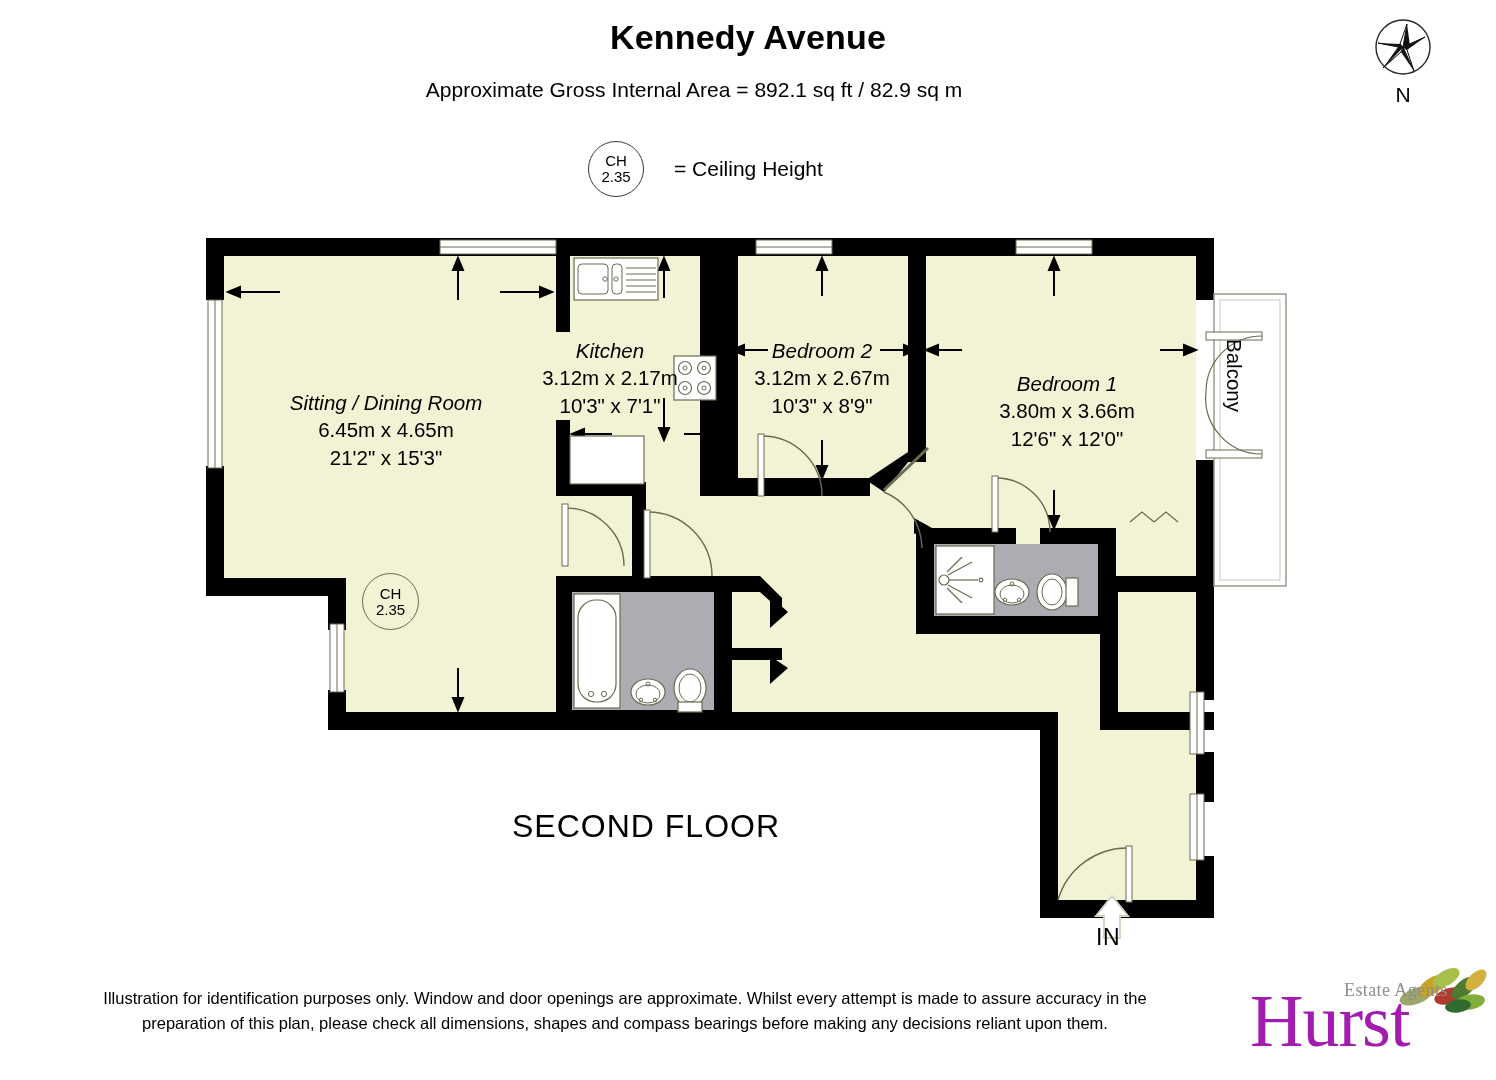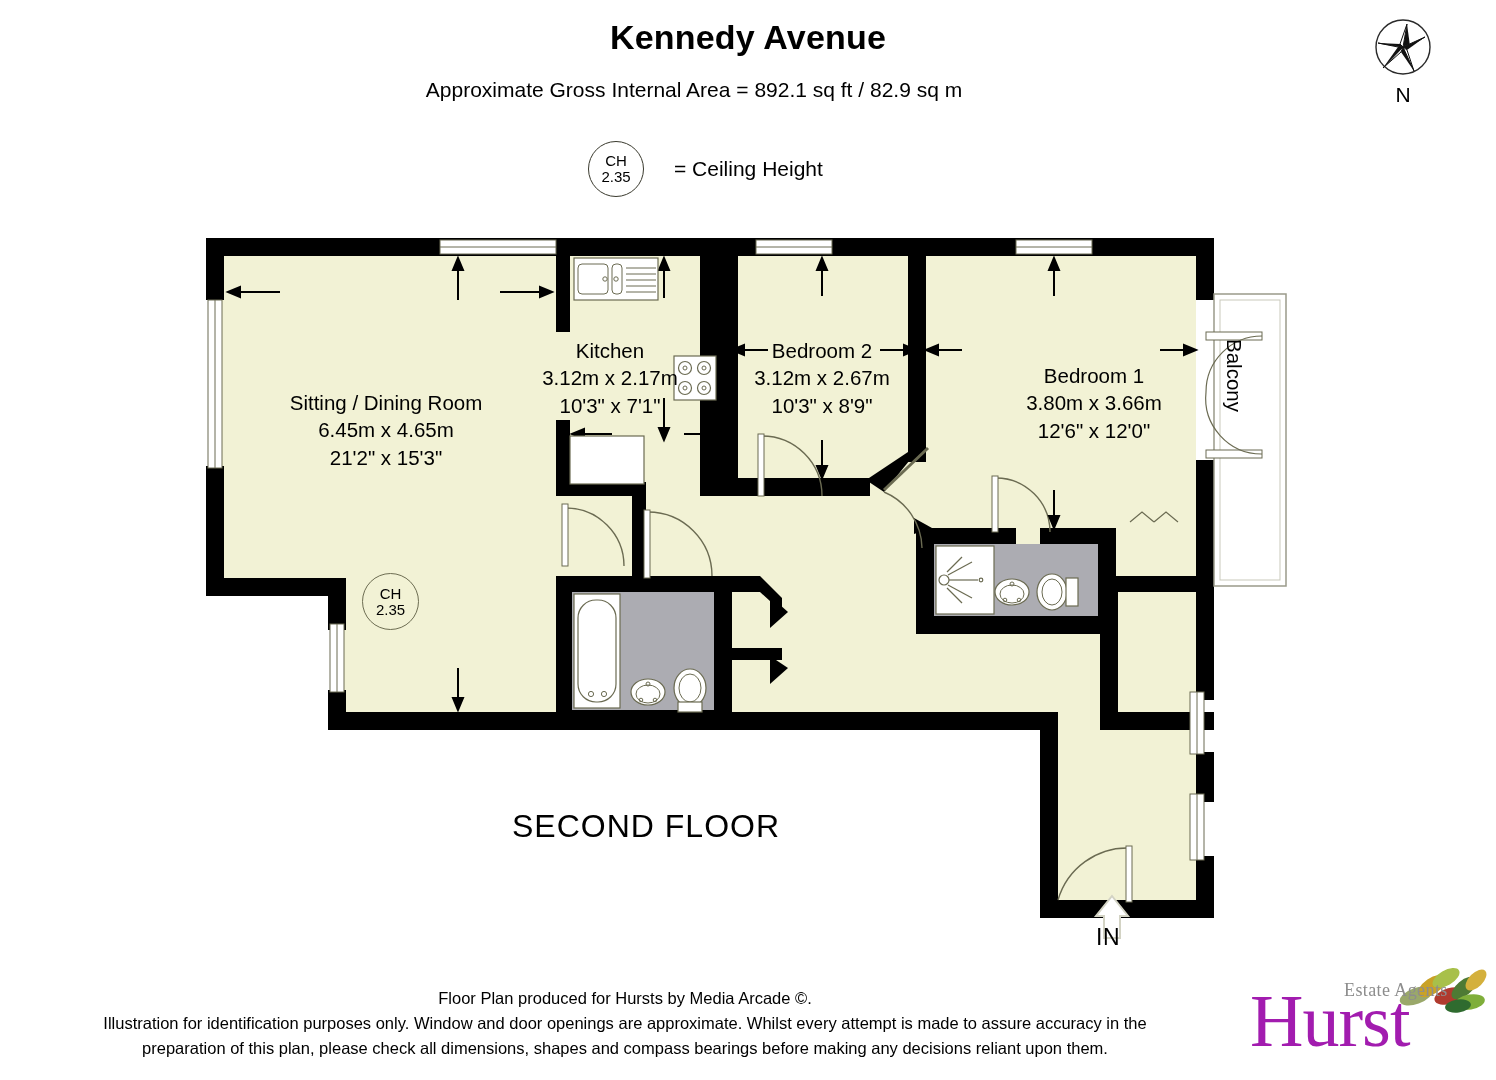--- a/index.html
+++ b/index.html
@@ -106,28 +106,28 @@
   }
 
   
   .room {
     position: absolute;
     text-align: center;
     font-size: 20.5px;
     line-height: 1.33;
     white-space: nowrap;
   }
-  .room .rm-name { display: block; }
+  .room .rm-name { display: block; font-style: italic; }
   .room .rm-m    { display: block; }
   .room .rm-ft   { display: block; }
 
   .room-sitting  { left: 386px; top: 389px; transform: translateX(-50%); }
   .room-kitchen  { left: 610px; top: 337px; transform: translateX(-50%); }
   .room-bed2     { left: 822px; top: 337px; transform: translateX(-50%); }
-  .room-bed1     { left: 1067px; top: 362px; transform: translateX(-50%); margin-left: 27px; }
+  .room-bed1     { left: 1067px; top: 370px; transform: translateX(-50%); }
 
   .balcony-label {
     position: absolute;
     left: 1246px;
     top: 339px;
     font-size: 20.5px;
     transform: rotate(90deg);
     transform-origin: left top;
     white-space: nowrap;
   }
@@ -541,21 +541,20 @@
 
   <div class="ch-plan">
     <span>CH</span>
     <span>2.35</span>
   </div>
 
   <div class="floor-label">SECOND FLOOR</div>
   <div class="in-label">IN</div>
 
   <div class="footer">
-    <span class="l1">Floor Plan produced for Hursts by Media Arcade ©.</span>
     <span class="l2">Illustration for identification purposes only. Window and door openings are approximate. Whilst every attempt is made to assure accuracy in the</span>
     <span class="l3">preparation of this plan, please check all dimensions, shapes and compass bearings before making any decisions reliant upon them.</span>
   </div>
 
   <div class="logo">
     <svg class="logo-leaves" width="92" height="52" viewBox="0 0 92 52">
       <ellipse cx="18" cy="30" rx="17" ry="8" fill="#9aa86a" transform="rotate(-20 18 30)"></ellipse>
       <ellipse cx="34" cy="20" rx="16" ry="8" fill="#c9a227" transform="rotate(-35 34 20)"></ellipse>
       <ellipse cx="48" cy="12" rx="15" ry="7.5" fill="#a8c04a" transform="rotate(-30 48 12)"></ellipse>
       <ellipse cx="52" cy="30" rx="16" ry="8" fill="#b03a2e" transform="rotate(-15 52 30)"></ellipse>

